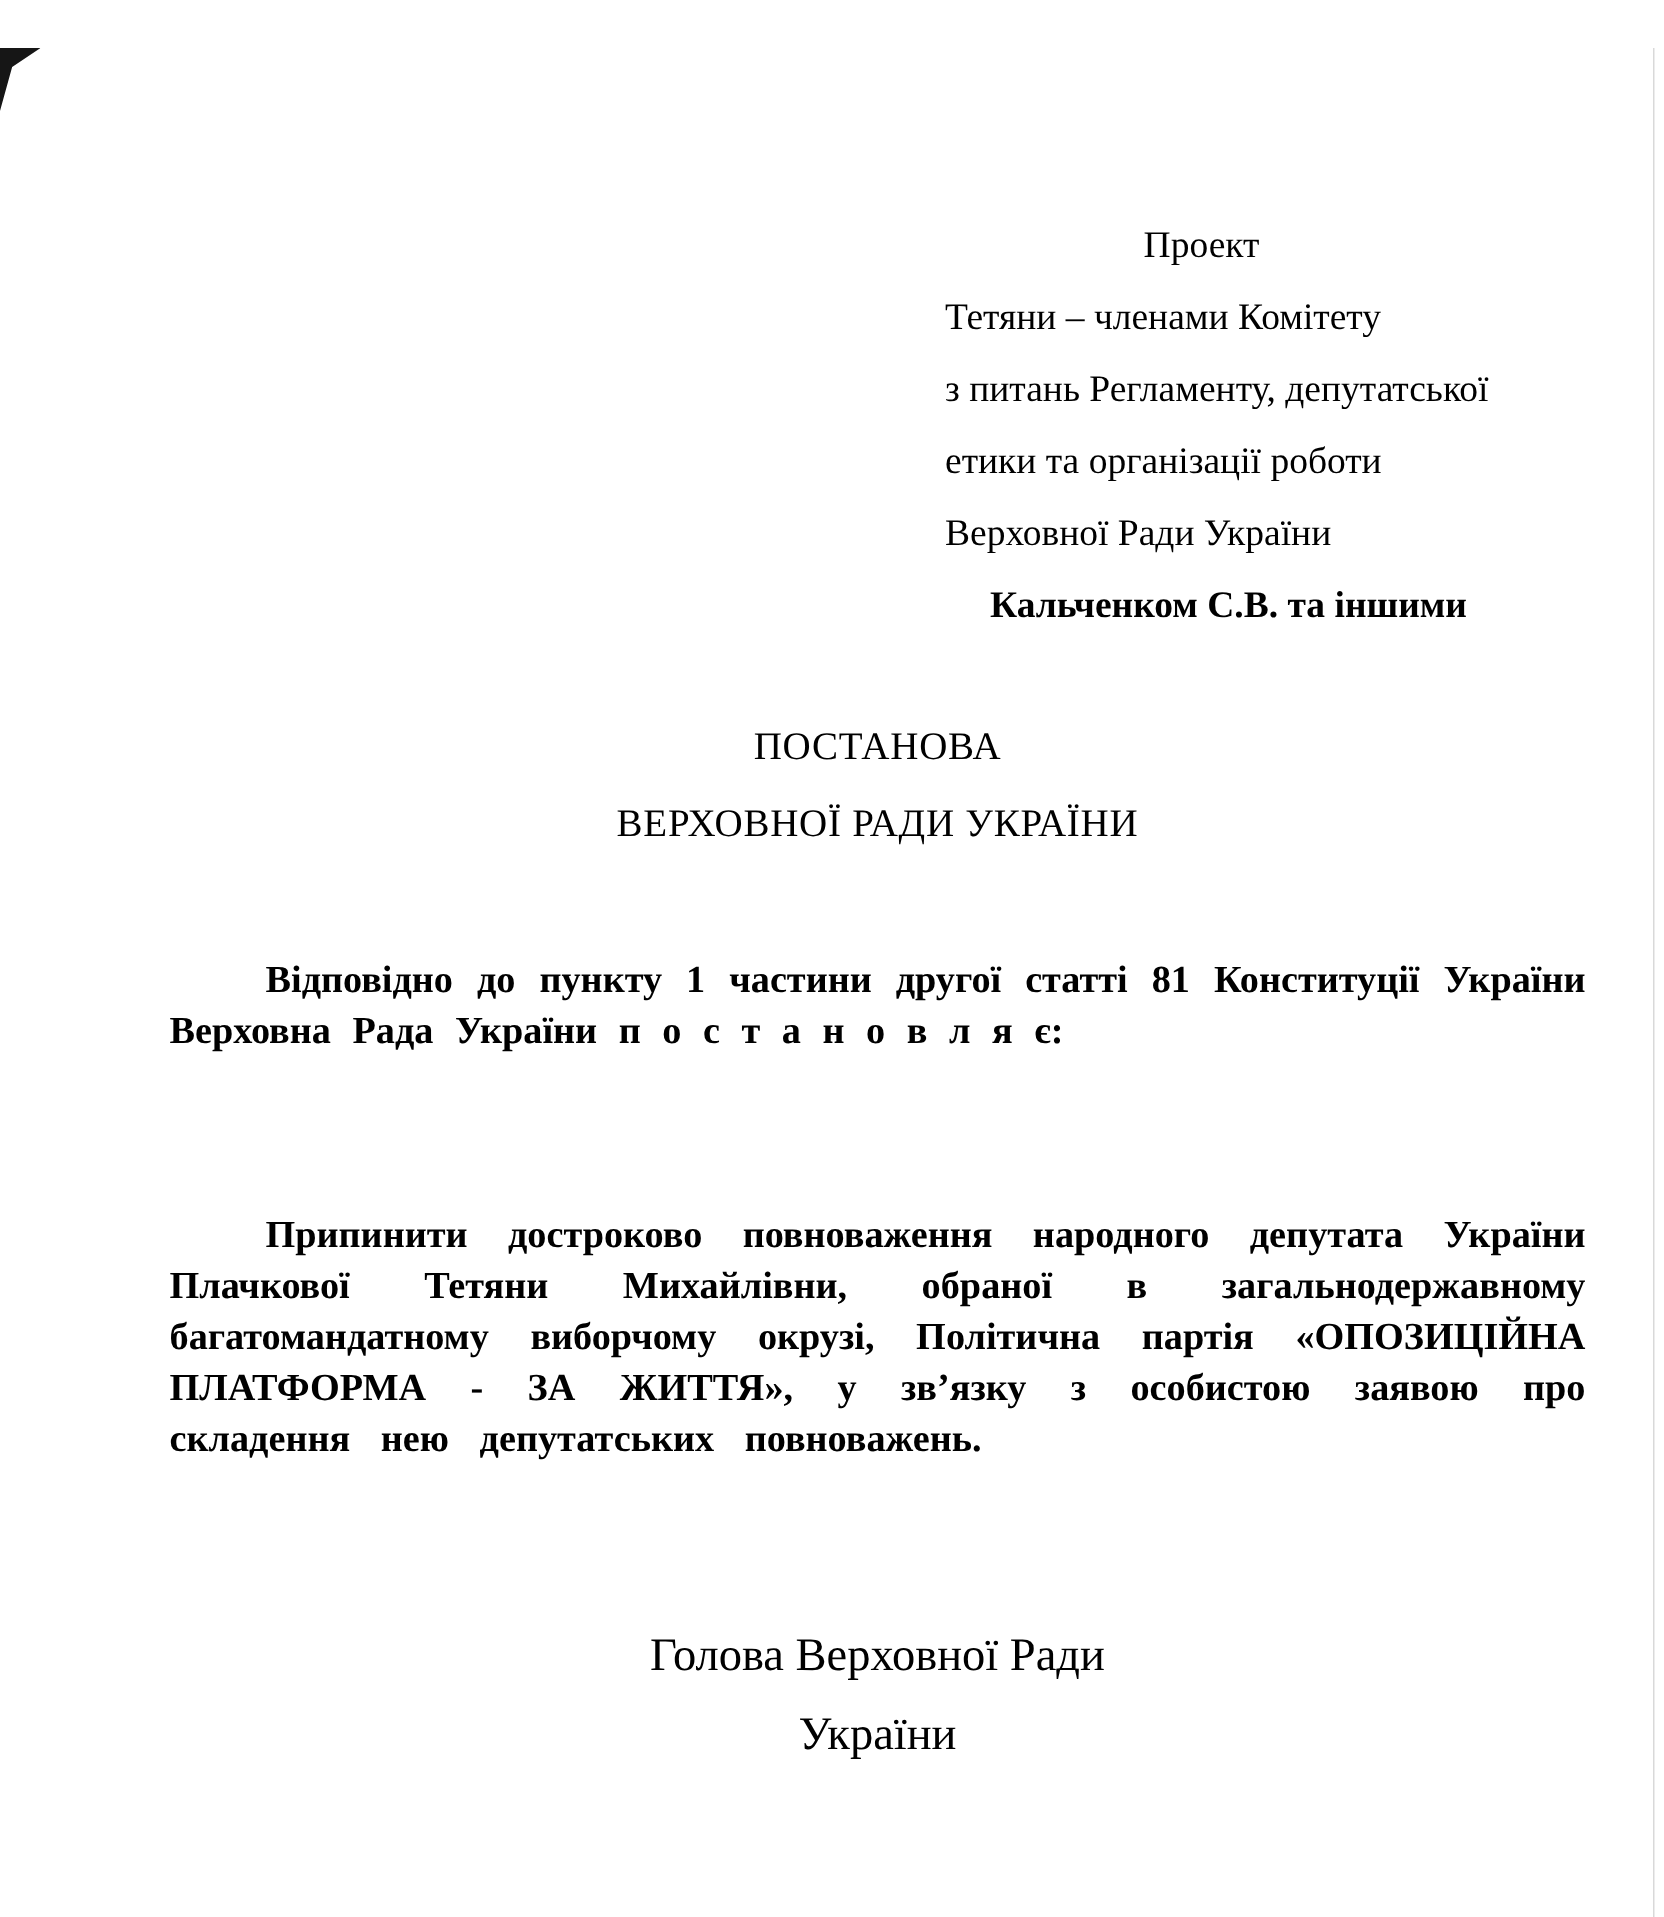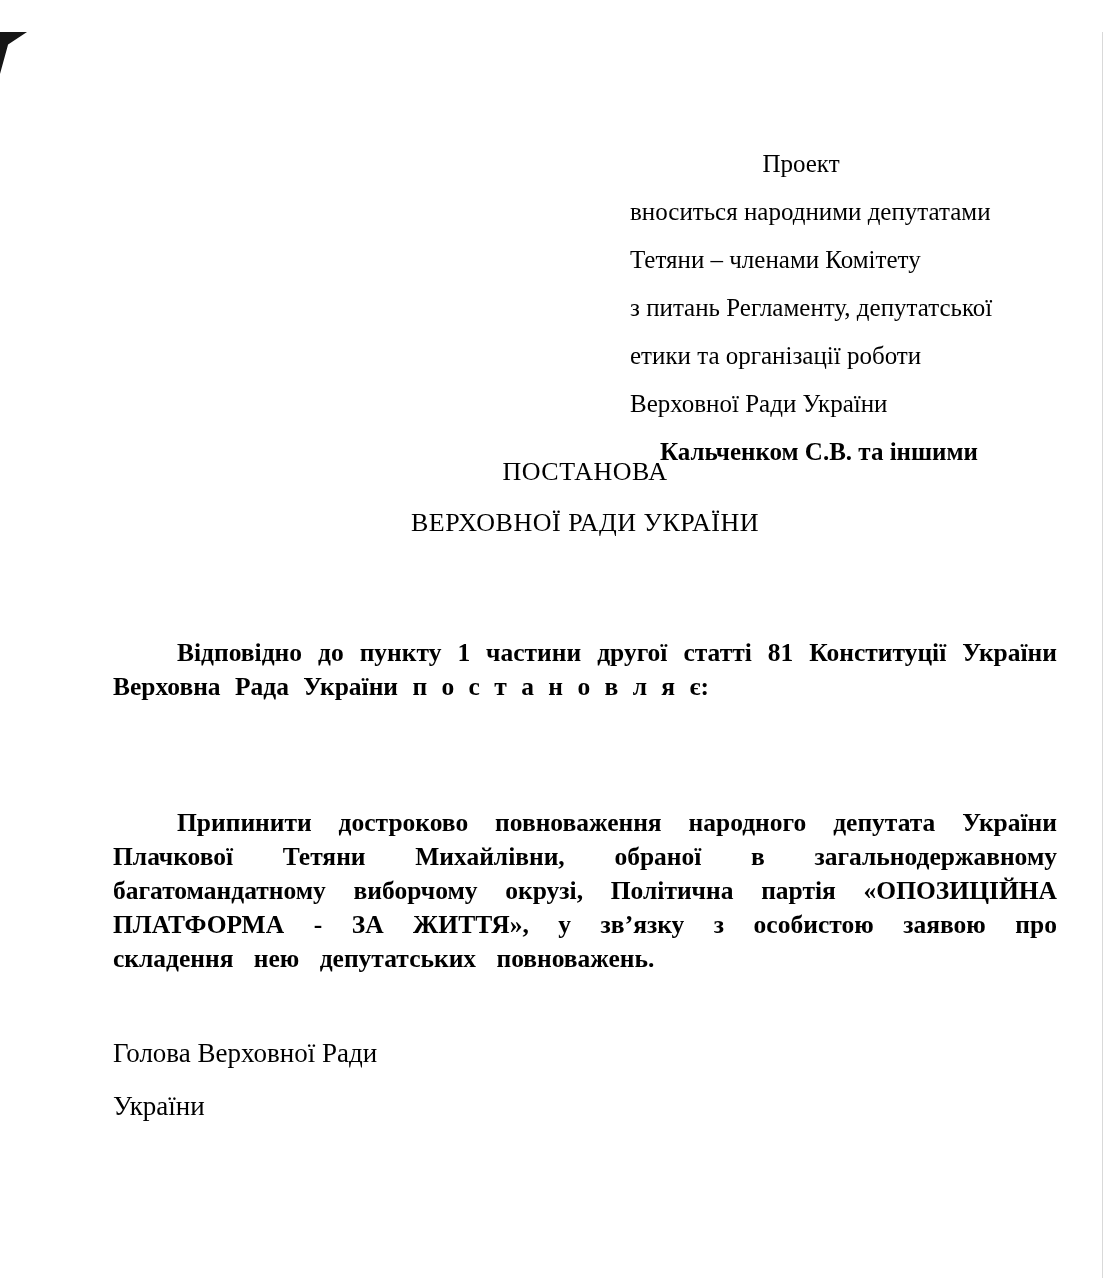--- a/index.html
+++ b/index.html
@@ -37,21 +37,21 @@
     width: 402px;
     font-size: 25px;
     line-height: 32px;
     text-align: left;
   }
   .submission .project-line { text-align: center; padding-right: 60px; }
   .submission .authors-line { padding-left: 30px; font-weight: bold; }
 
   .title-block {
     position: absolute;
-    left: 113px; top: 406px;
+    left: 113px; top: 432px;
     width: 944px;
     text-align: center;
     font-size: 26px;
     line-height: 35px;
     letter-spacing: 0.5px;
   }
 
   .subject-block {
     position: absolute;
     left: 113px; top: 526px;
@@ -71,37 +71,37 @@
     line-height: 34px;
     text-align: justify;
     text-indent: 64px;
     font-weight: bold;
   }
   .para-1 { top: 620px; word-spacing: 8px; }
   .para-2 { top: 790px; word-spacing: 14px; }
 
   .signature {
     position: absolute;
-    left: 113px; top: 987px;
+    left: 113px; top: 1036px;
     width: 944px;
-    font-size: 27px;
+    text-align: center;
+    font-size: 31px;
     line-height: 37px;
   }
 </style>
 </head>
 <body>
 
 <div class="page">
 
   <div class="corner-artifact"></div>
   <div class="page-edge"></div>
 
   <div class="submission">
     <div class="project-line">Проект</div>
-    <div>вноситься народними депутатами</div>
     <div>Тетяни – членами Комітету</div>
     <div>з питань Регламенту, депутатської</div>
     <div>етики та організації роботи</div>
     <div>Верховної Ради України</div>
     <div class="authors-line">Кальченком С.В. та іншими</div>
   </div>
 
   <div class="title-block">
     <div>ПОСТАНОВА</div>
     <div>ВЕРХОВНОЇ РАДИ УКРАЇНИ</div>

